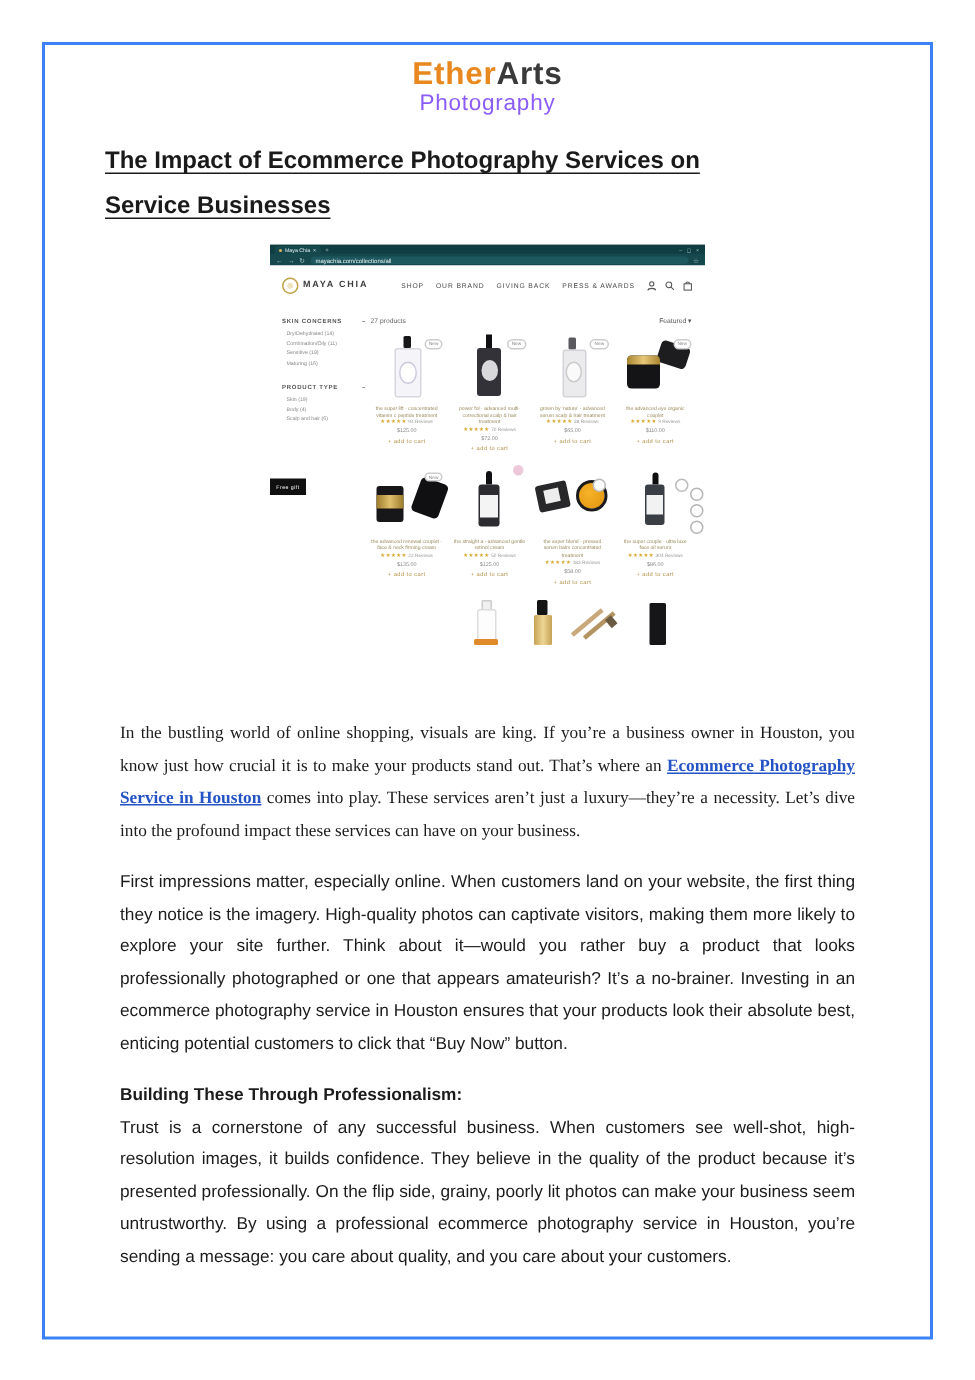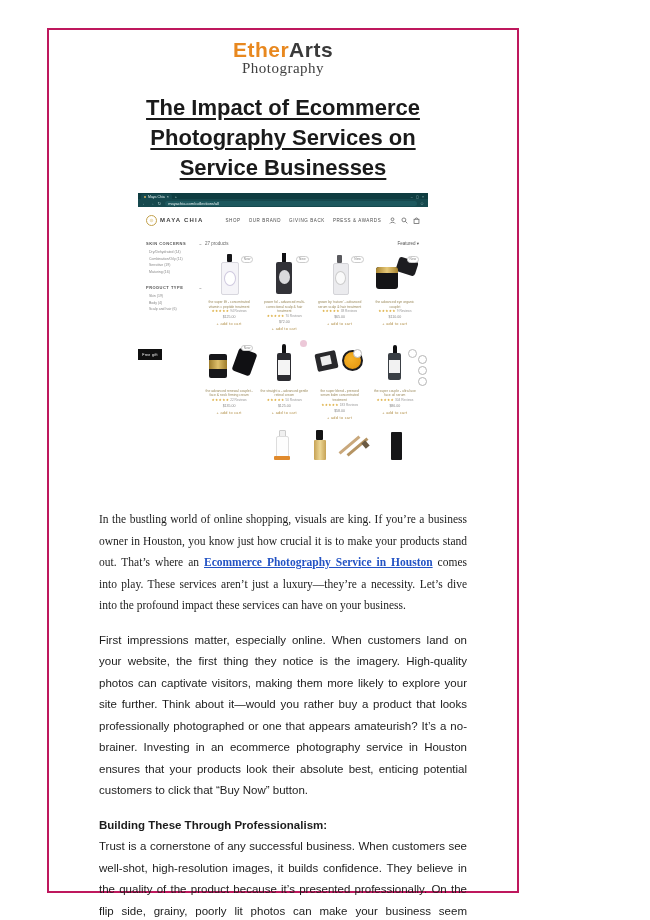--- a/index.html
+++ b/index.html
@@ -1,28 +1,28 @@
 <!DOCTYPE html>
 <html><head>
 <meta charset="utf-8">
 <style>
   html,body{margin:0;padding:0;}
   body{width:650px;height:920px;background:#fff;position:relative;font-family:"Liberation Sans",sans-serif;overflow:hidden;}
-  .page{position:absolute;left:28px;top:28px;width:472px;height:865px;box-sizing:border-box;
-        border:2px solid #be185d;background:#fff;margin-left:19px;}
+  .page{position:absolute;left:28px;top:28px;width:594px;height:865px;box-sizing:border-box;
+        border:2px solid #3b82f6;background:#fff;}
 
   
   .logo{margin-top:9px;text-align:center;line-height:1;}
   .logo-l1{font-size:21px;font-weight:bold;letter-spacing:0.5px;}
   .logo-l1 .ether{color:#e8881f;}
   .logo-l1 .arts{color:#3a3a3a;}
-  .logo-l2{font-family:Liberation Serif, serif;font-size:15px;color:#404040;margin-top:1px;letter-spacing:0.5px;}
-
-  
-  h1{margin:17px 40px 0;text-align:center;font-size:22px;line-height:30px;color:#1a1a1a;
+  .logo-l2{font-family:Liberation Sans, sans-serif;font-size:15px;color:#8b5cf6;margin-top:1px;letter-spacing:0.5px;}
+
+  
+  h1{margin:17px 40px 0;font-size:16px;line-height:30px;color:#1a1a1a;
      text-decoration:underline;text-underline-offset:3px;font-weight:bold;}
 
   
   .shot{width:290px;height:309px;margin:10px auto 0;position:relative;overflow:hidden;background:#fff;}
   .chrome{background:#16494e;height:14px;font-size:4px;color:#cfe3e4;}
   .tabbar{display:flex;align-items:flex-end;height:6px;padding-left:3px;background:#0f3d41;}
   .tab{display:flex;align-items:center;gap:2px;background:#16494e;border-radius:2px 2px 0 0;
        height:5px;padding:0 3px;font-size:3.5px;color:#e3eeee;}
   .tab-dot{width:2px;height:2px;border-radius:50%;background:#d9b25e;display:inline-block;}
   .newtab{margin-left:3px;font-size:4px;color:#9fc0c2;}

